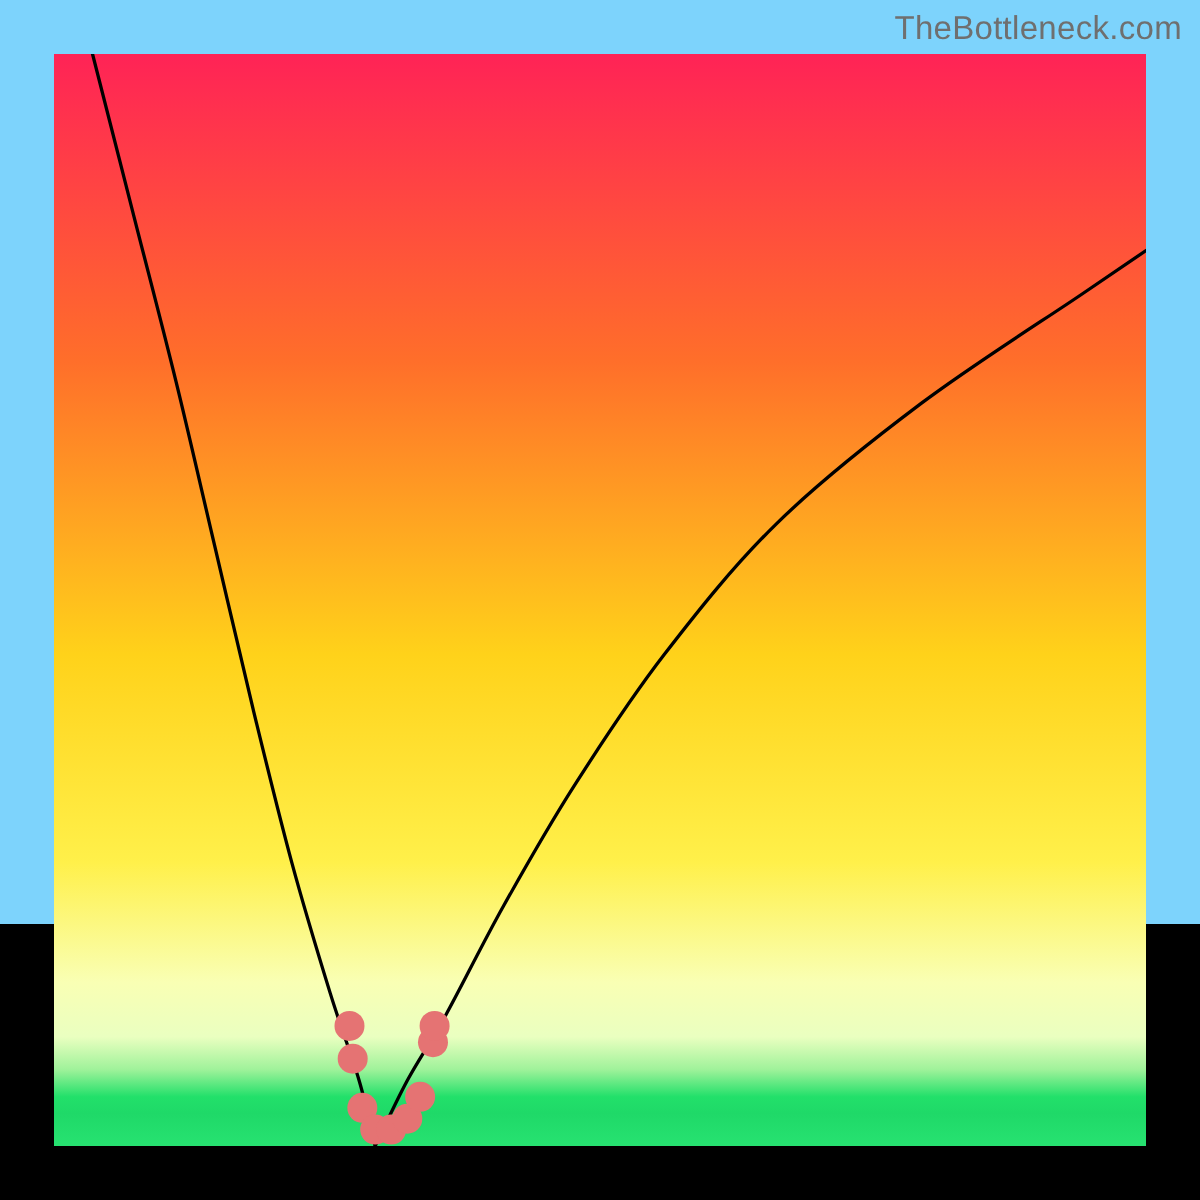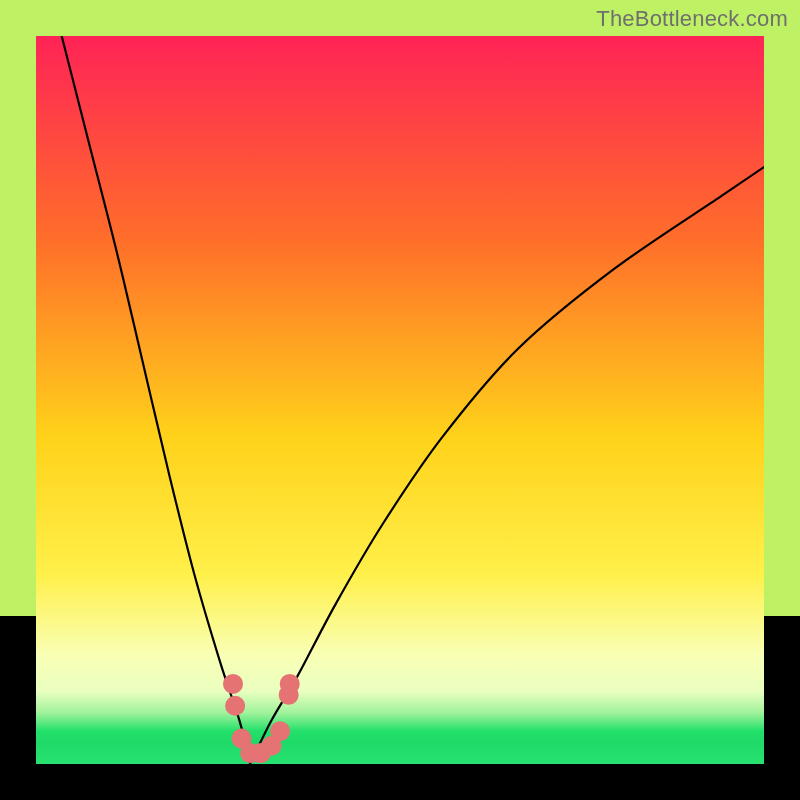--- a/index.html
+++ b/index.html
@@ -10,21 +10,21 @@
     background: #000;
     overflow: hidden;
     font-family: Arial, Helvetica, sans-serif;
   }
   .frame {
     position: absolute;
     top: 0;
     left: 0;
     width: 800px;
     height: 616px;
-    background: #bef264;
+    background: #7dd3fc;
   }
   .canvas-wrap {
     position: absolute;
     top: 36px;
     left: 36px;
     width: 728px;
     height: 728px;
   }
   svg { display: block; }
   .watermark {

